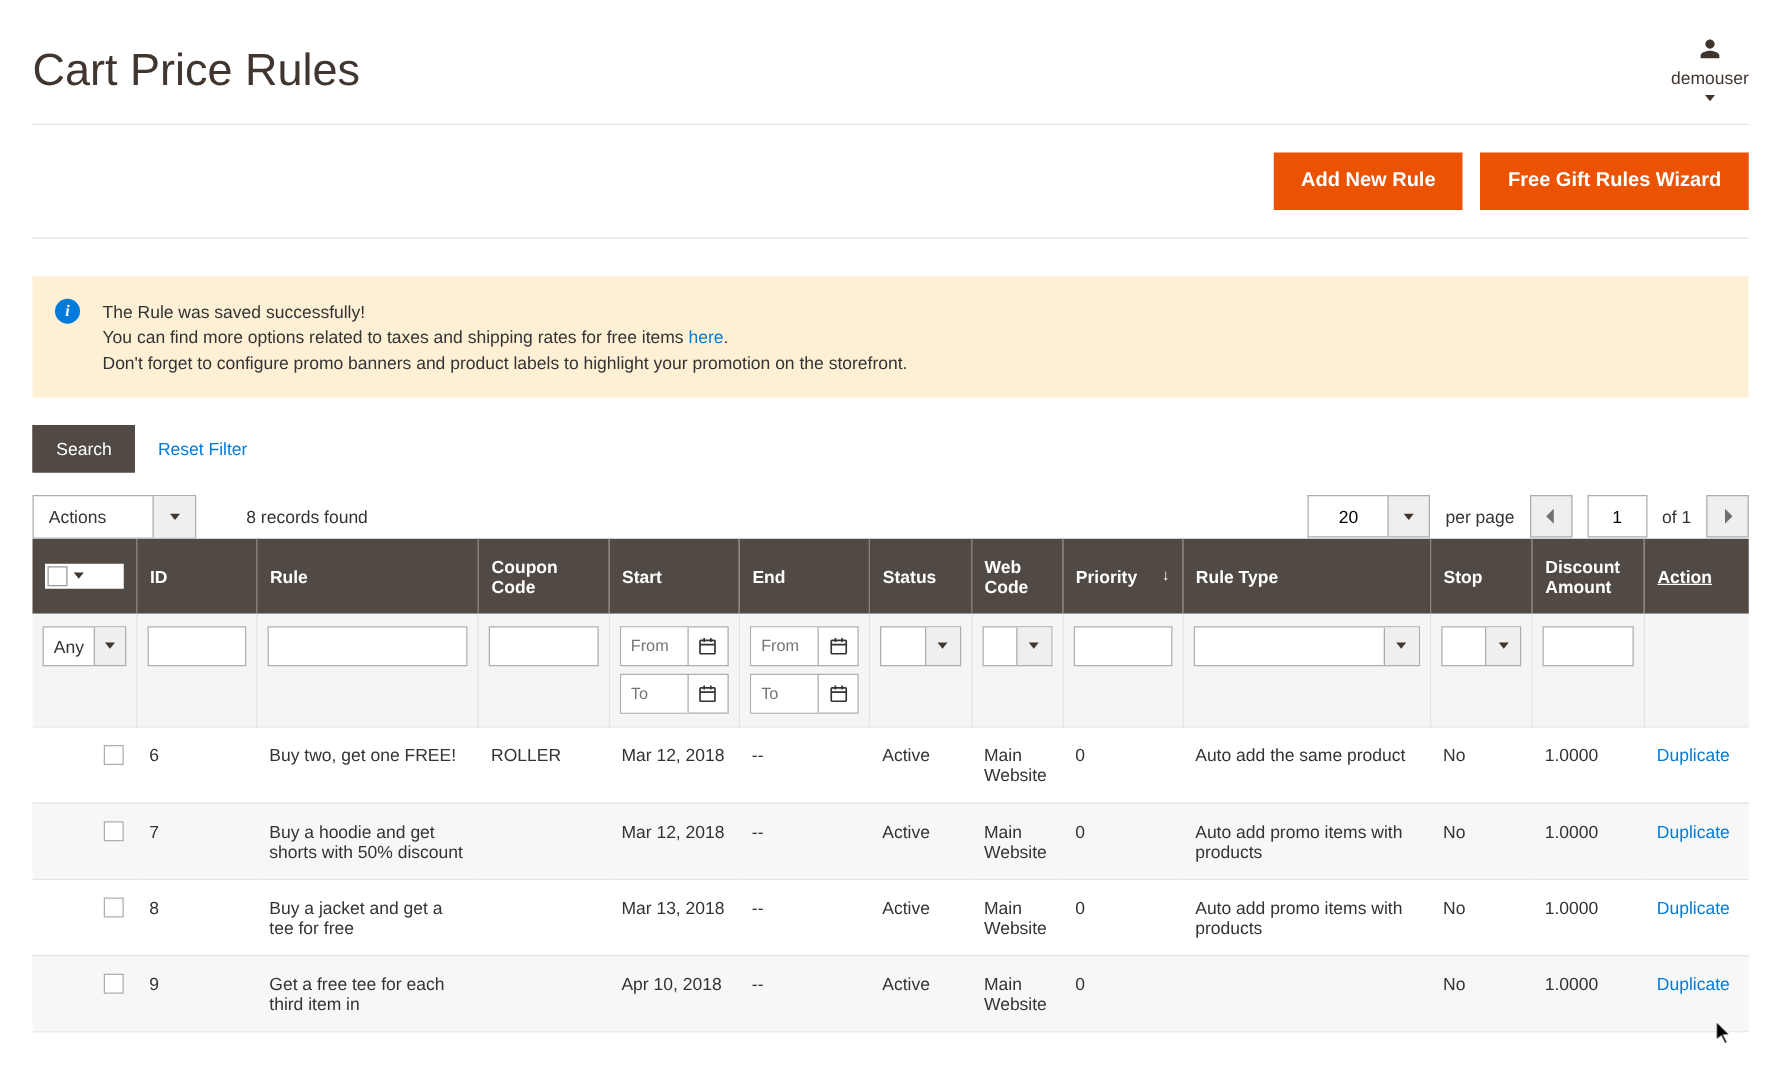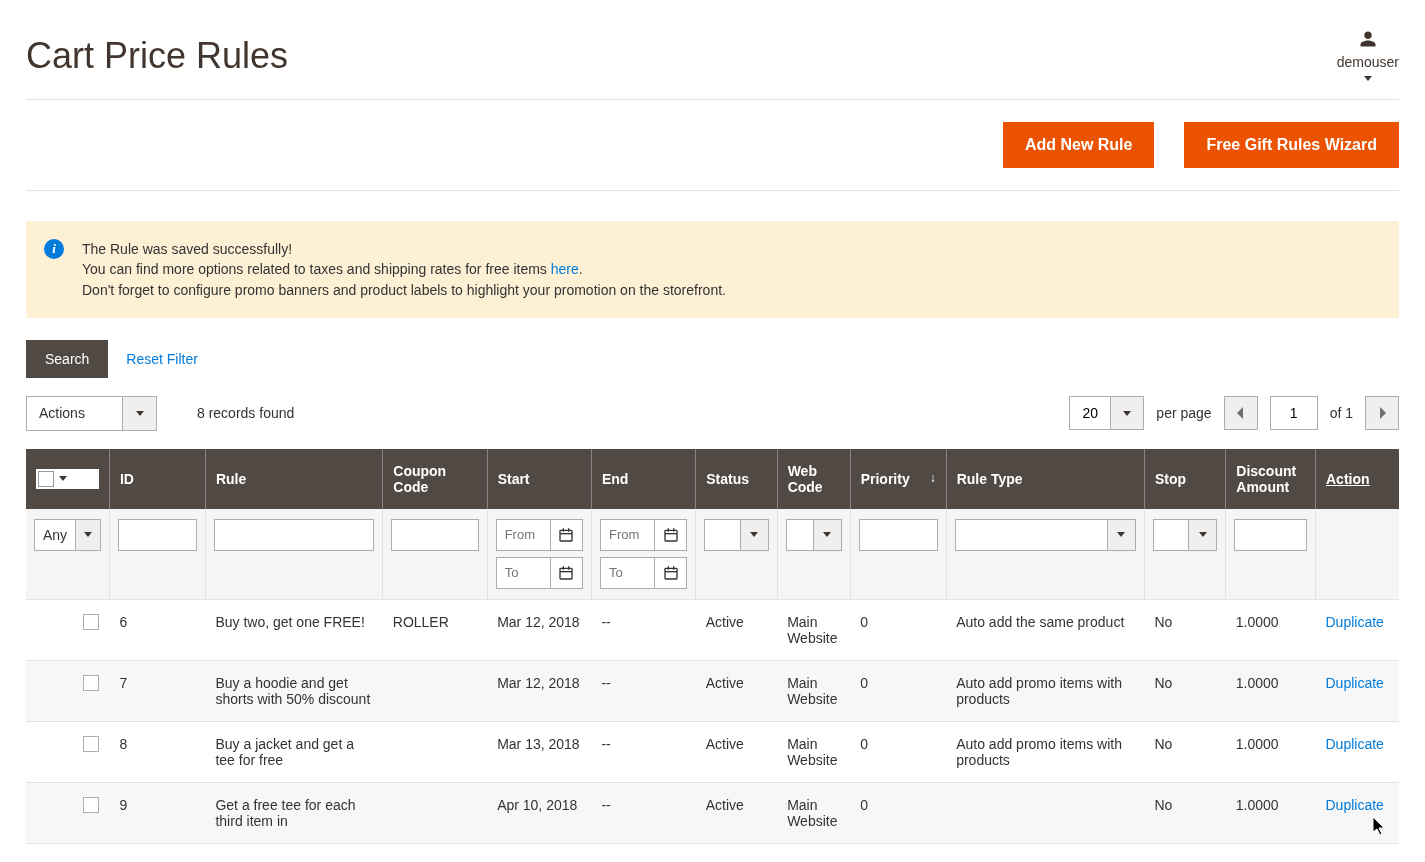--- a/index.html
+++ b/index.html
@@ -36,21 +36,21 @@
     border-top: 5px solid #41362f;
     width: 0; height: 0;
   }
   .actions-bar {
     border-top: 1px solid #e3e3e3;
     border-bottom: 1px solid #e3e3e3;
     background: #fff;
     padding: 22px 0;
     display: flex;
     justify-content: flex-end;
-    gap: 30px;
+    gap: 14px;
   }
   .btn-primary {
     background: #eb5202;
     color: #fff;
     border: none;
     padding: 14px 22px;
     font-size: 16px;
     font-weight: 600;
     cursor: pointer;
   }
@@ -136,21 +136,21 @@
     display: flex;
     align-items: center;
     gap: 12px;
   }
   .per-page-input, .page-input {
     border: 1px solid #adadad;
     height: 34px;
     text-align: center;
     font-size: 14px;
   }
-  .per-page-input { width: 41px; border-right: none; }
+  .per-page-input { width: 64px; border-right: none; }
   .page-input { width: 48px; }
   .pager-btn {
     width: 34px; height: 34px;
     border: 1px solid #adadad;
     background: #efefef;
     display: flex;
     align-items: center;
     justify-content: center;
     cursor: pointer;
   }
@@ -163,21 +163,20 @@
     width: 34px;
     background: #efefef;
     border: 1px solid #adadad;
     display: flex;
     align-items: center;
     justify-content: center;
   }
   table.data-grid {
     width: 100%;
     border-collapse: collapse;
-    margin-top: 18px;
     table-layout: fixed;
   }
   table.data-grid thead th {
     background: #514943;
     color: #fff;
     font-weight: 600;
     text-align: left;
     padding: 14px 10px;
     font-size: 14px;
     border-right: 1px solid #8a837f;

